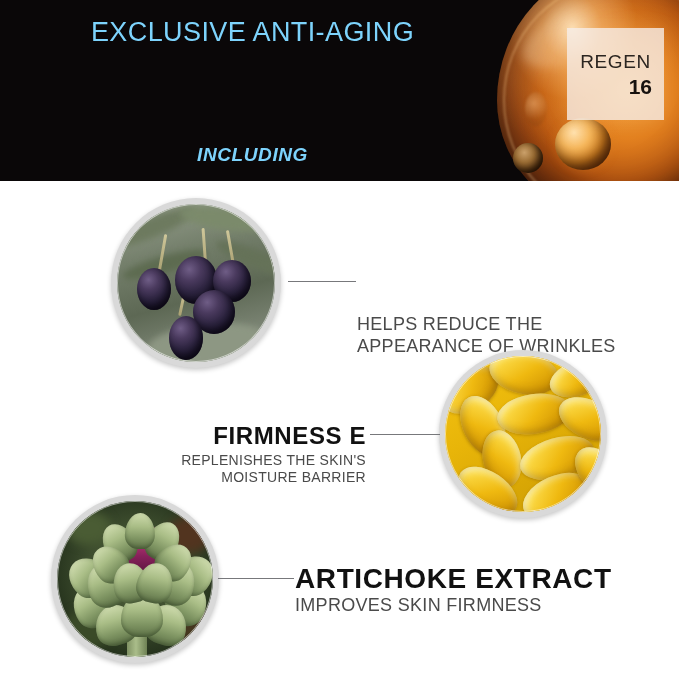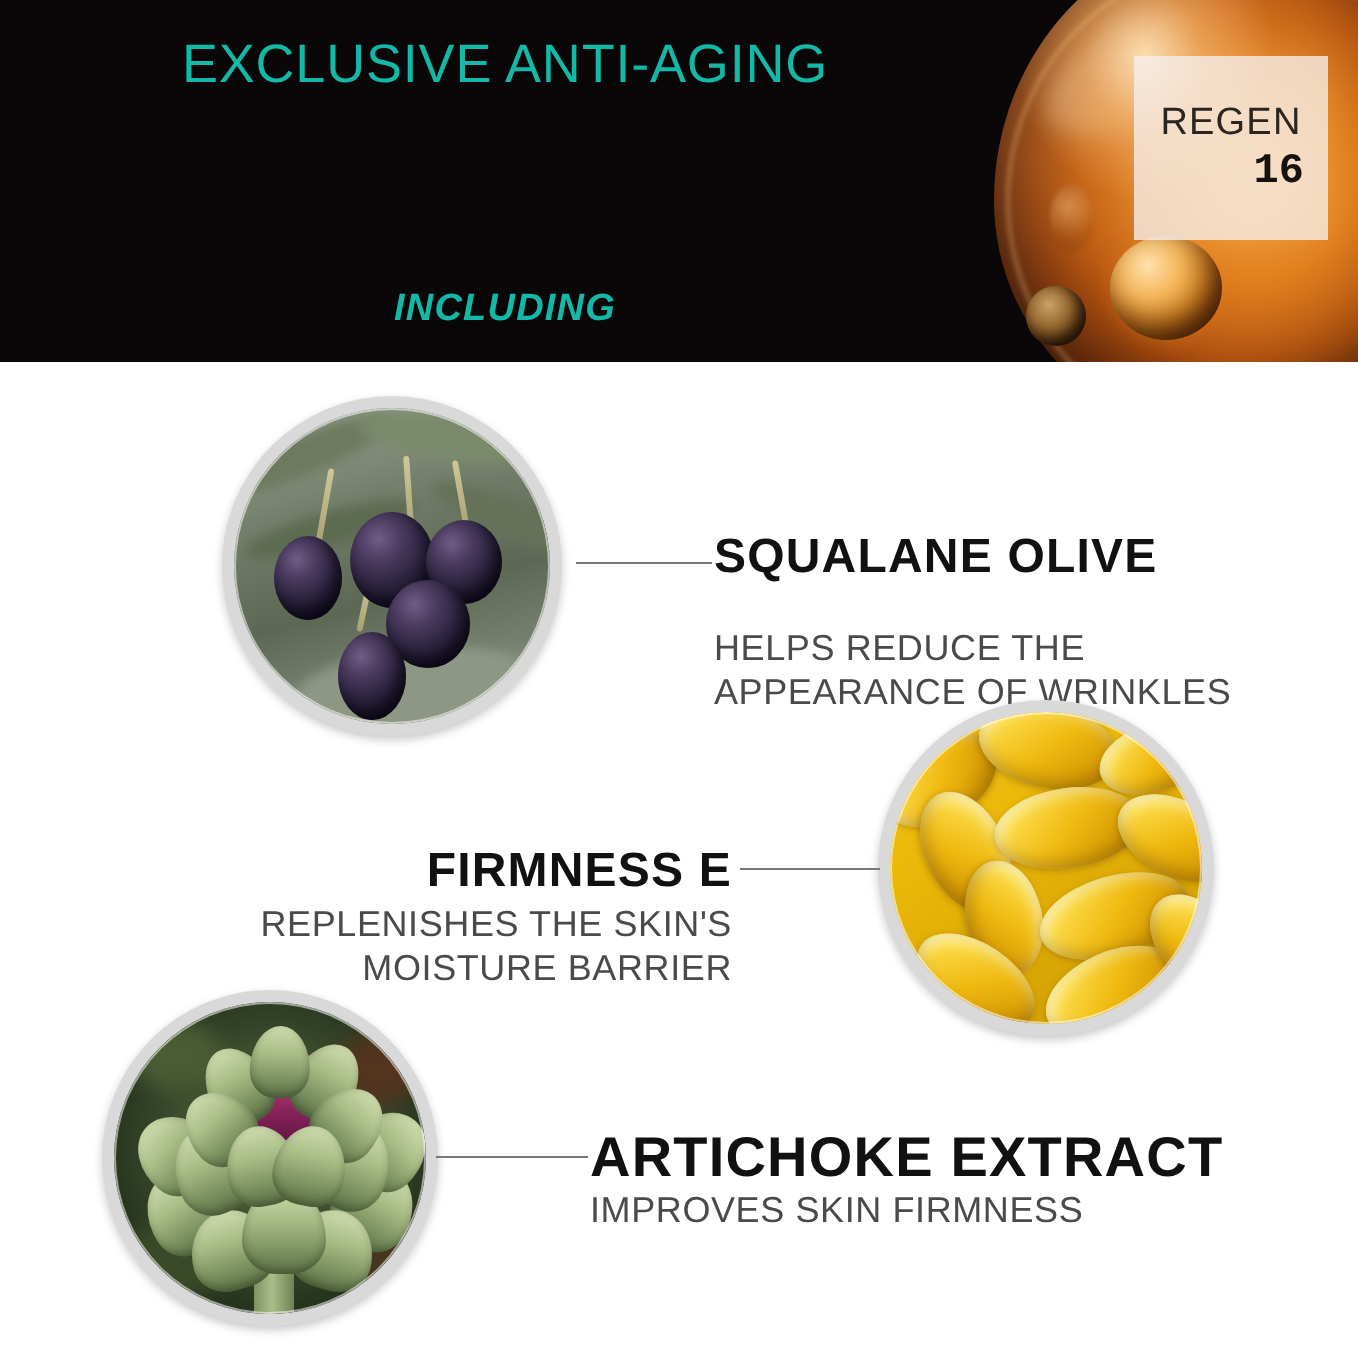--- a/index.html
+++ b/index.html
@@ -138,31 +138,30 @@
     line-height: 1;
     margin-bottom: 5px;
   }
   .regen-num {
     font-size: 21px;
     font-weight: 700;
     color: #17120f;
     line-height: 1;
     align-self: flex-end;
     margin-right: 12px;
-    font-family: Liberation Mono, monospace;
   }
 
   .headline-block {
     position: absolute;
     left: 0;
     top: 0;
     width: 505px;
     height: 219px;
     text-align: center;
-    color: #14b8a6;
+    color: #7dd3fc;
   }
   .line-exclusive {
     position: absolute;
     left: 0; right: 0;
     top: 19px;
     font-size: 27px;
     font-weight: 400;
     letter-spacing: 0.4px;
     line-height: 1;
   }
@@ -312,21 +311,21 @@
     position: absolute;
     color: #4a4a4a;
     line-height: 1.22;
     white-space: pre-line;
   }
 
   #title-squalane { left: 357px; top: 267px; font-size: 24px; letter-spacing: 0.6px; }
   #desc-squalane  { left: 357px; top: 297px; font-size: 18px; letter-spacing: 0.3px; text-align: left; margin-top: 17px; }
 
   #title-vitamin { right: 313px; top: 424px; font-size: 24px; letter-spacing: 0.6px; text-align: right; }
-  #desc-vitamin  { right: 313px; top: 452px; font-size: 18px; letter-spacing: 0.3px; text-align: right; }
+  #desc-vitamin  { right: 313px; top: 452px; font-size: 14px; letter-spacing: 0.3px; text-align: right; }
 
   #title-artichoke { left: 295px; top: 565px; font-size: 28px; letter-spacing: 0.6px; }
   #desc-artichoke  { left: 295px; top: 595px; font-size: 18px; letter-spacing: 0.3px; text-align: left; }
 </style>
 </head>
 <body>
 
 <div id="infographic">
 
   <div class="banner">
@@ -368,21 +367,20 @@
       <div class="ol-berry" style="left:58px;top:52px;width:42px;height:48px;"></div>
       <div class="ol-berry" style="left:96px;top:56px;width:38px;height:42px;"></div>
       <div class="ol-berry" style="left:76px;top:86px;width:42px;height:44px;"></div>
       <div class="ol-berry" style="left:52px;top:112px;width:34px;height:44px;"></div>
       <div class="circle-ring-hi"></div>
     </div>
   </div>
 
   <div class="connector" style="left:288px;top:281px;width:68px;"></div>
 
-  <div class="ing-title" id="title-squalane">SQUALANE OLIVE</div>
   <div class="ing-desc" id="desc-squalane">HELPS REDUCE THE
 APPEARANCE OF WRINKLES</div>
 
   <div class="circle" id="circle-vitamin">
     <div class="circle-inner">
       <div class="gel-scene"></div>
       <div class="gel" style="left:-6px;top:14px;width:62px;height:40px;transform:rotate(-32deg);"></div>
       <div class="gel" style="left:44px;top:-4px;width:70px;height:42px;transform:rotate(12deg);"></div>
       <div class="gel" style="left:104px;top:6px;width:56px;height:34px;transform:rotate(-18deg);"></div>
       <div class="gel" style="left:6px;top:50px;width:64px;height:40px;transform:rotate(64deg);"></div>

